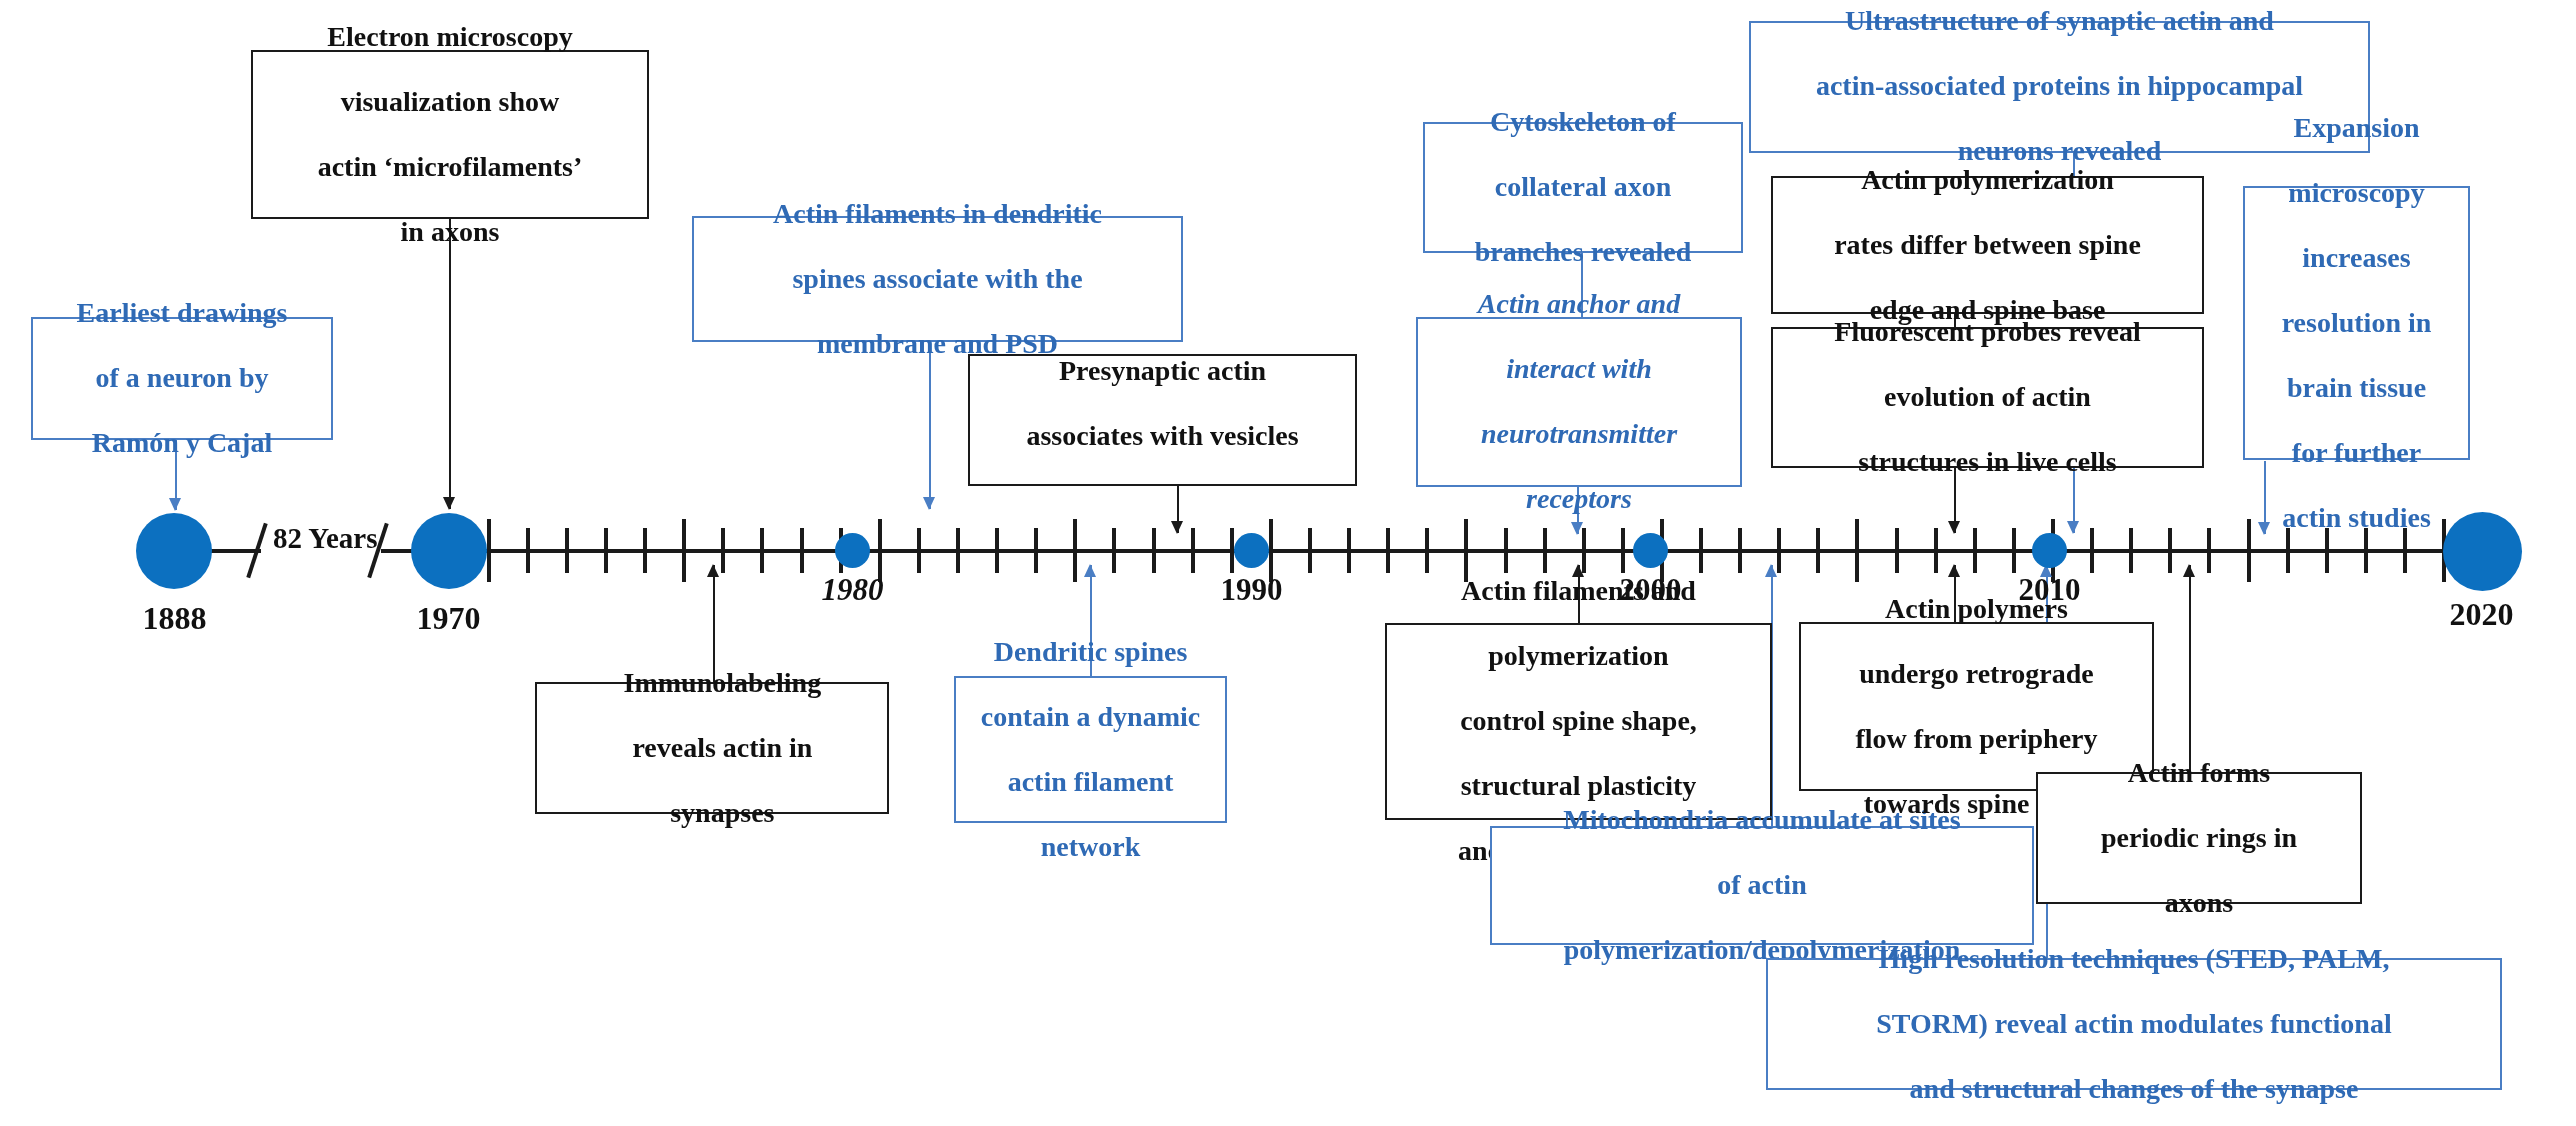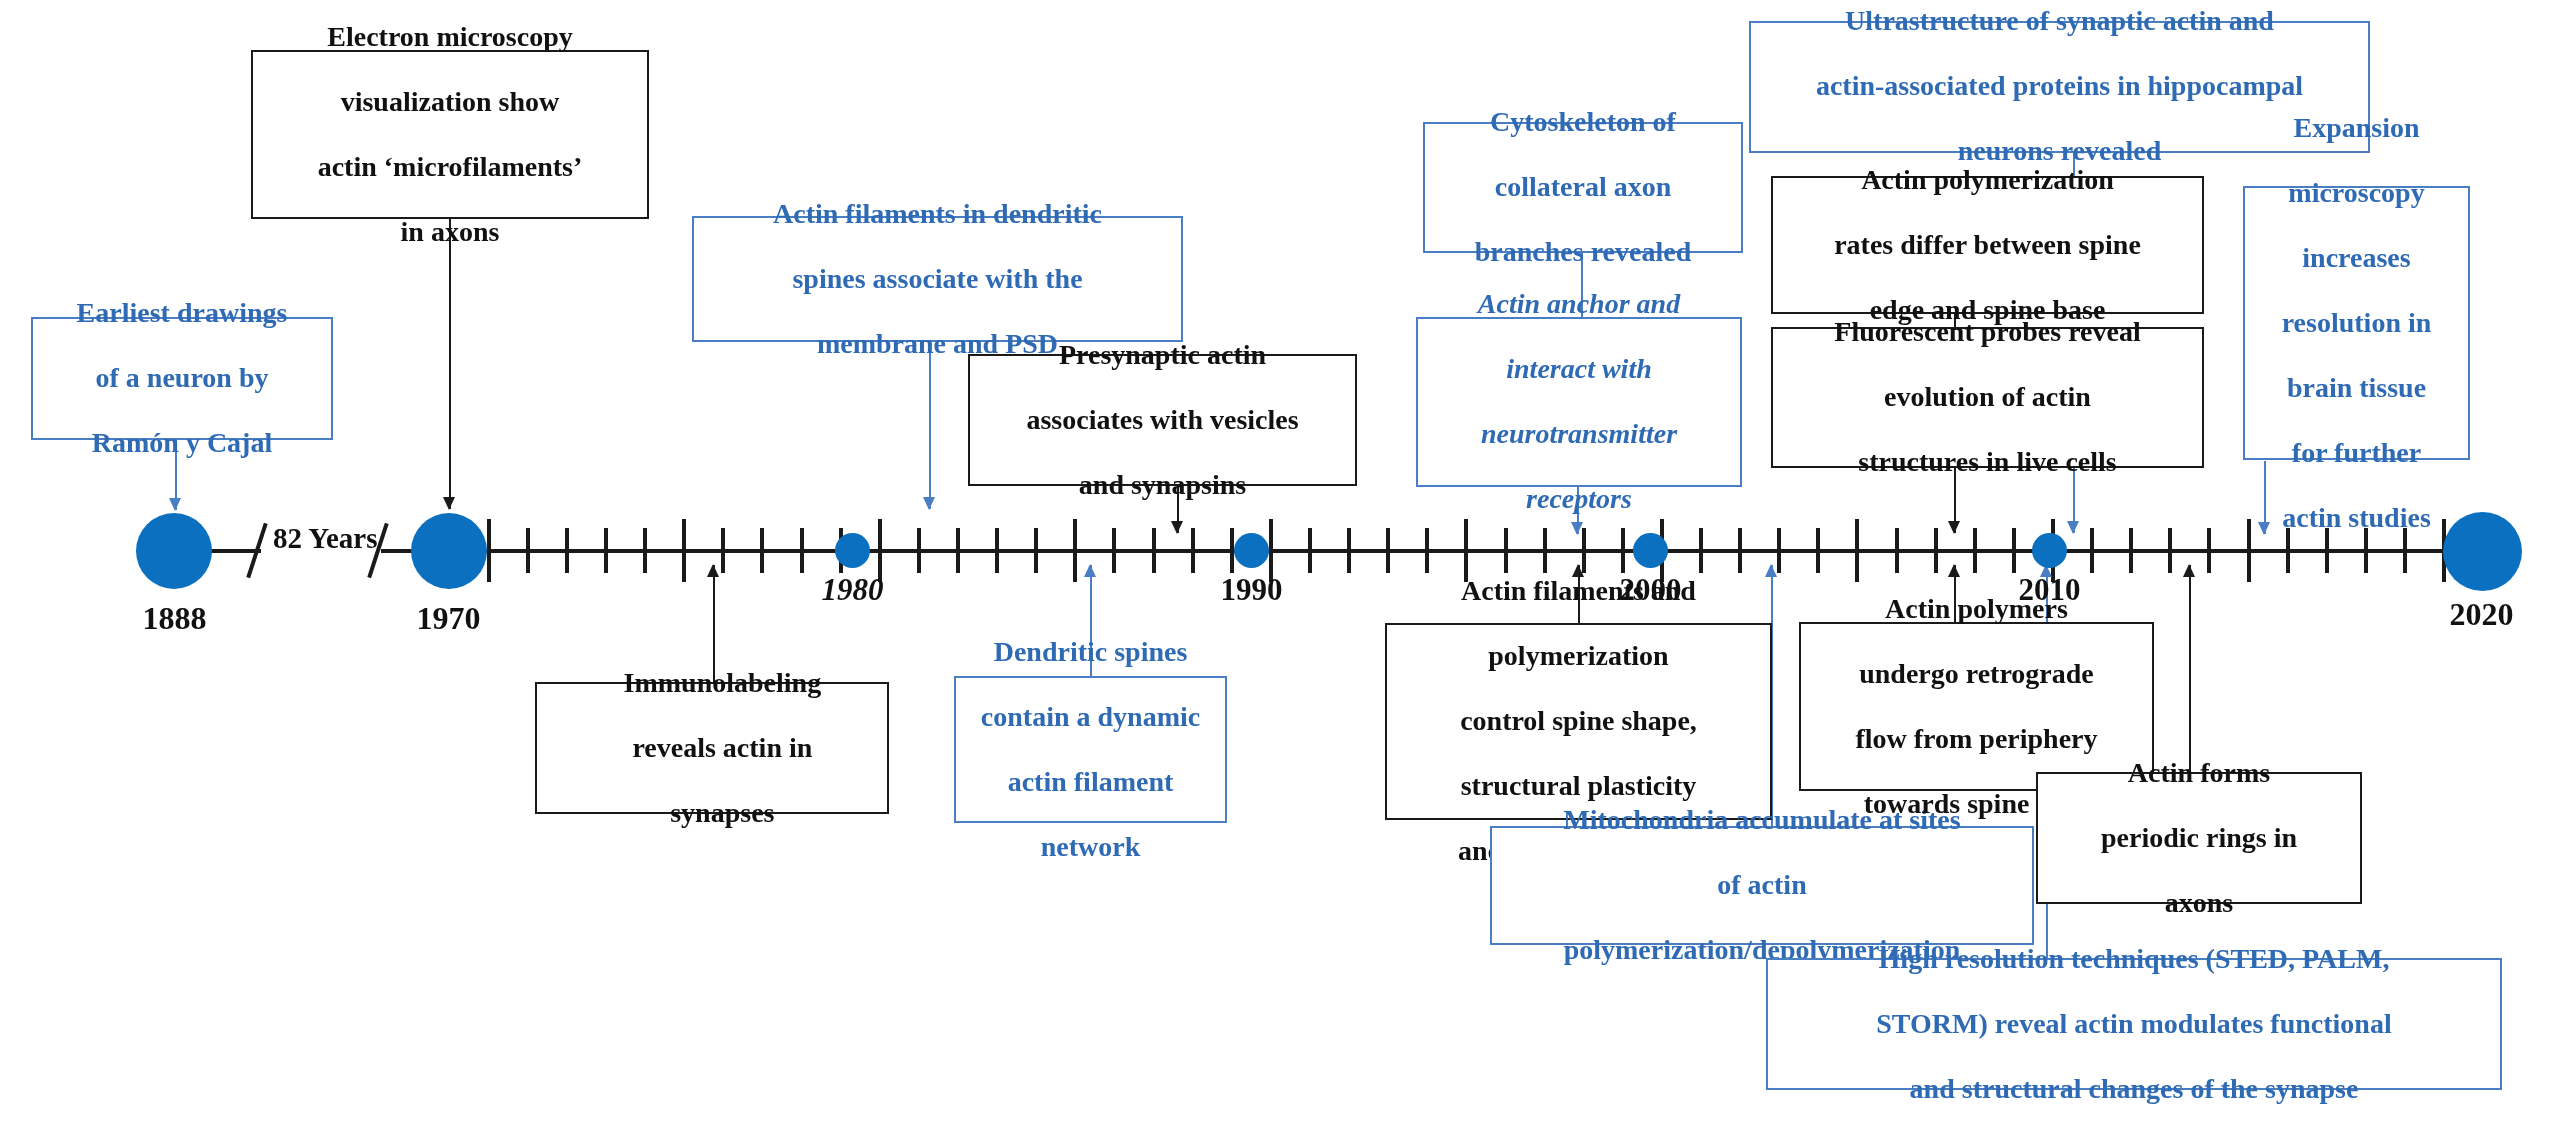--- a/index.html
+++ b/index.html
@@ -169,21 +169,20 @@
   </div>
   <div class="conn blue down" style="left:929px;top:342px;height:167px;">
       <i class="stem"></i>
       <i class="arrowhead"></i>
     </div>
 
   <div class="box black" style="left:968px;top:354px;width:389px;height:132px;font-size:28px;">
     <span>
       <span>Presynaptic actin</span><br>
       <span>associates with vesicles</span><br>
-      <span>and synapsins</span>
     </span>
   </div>
   <div class="conn black down" style="left:1177px;top:486px;height:47px;">
       <i class="stem"></i>
       <i class="arrowhead"></i>
     </div>
 
   <div class="box blue" style="left:1423px;top:122px;width:320px;height:131px;font-size:28px;">
     <span>
       <span>Cytoskeleton of</span><br>

